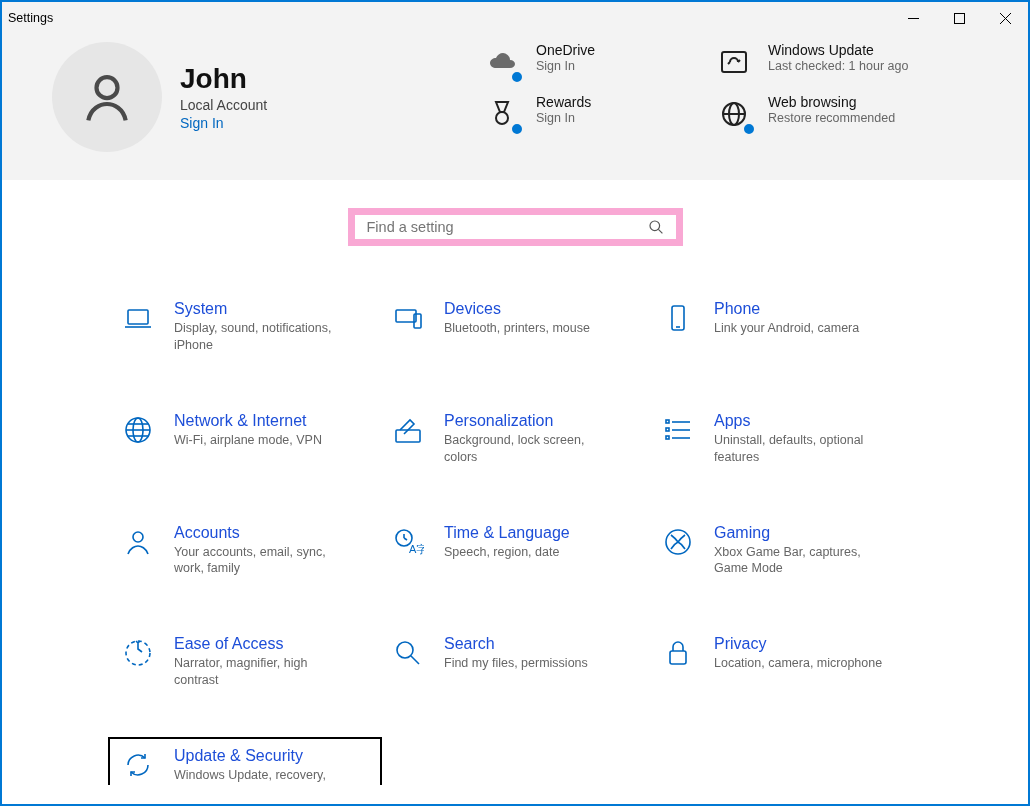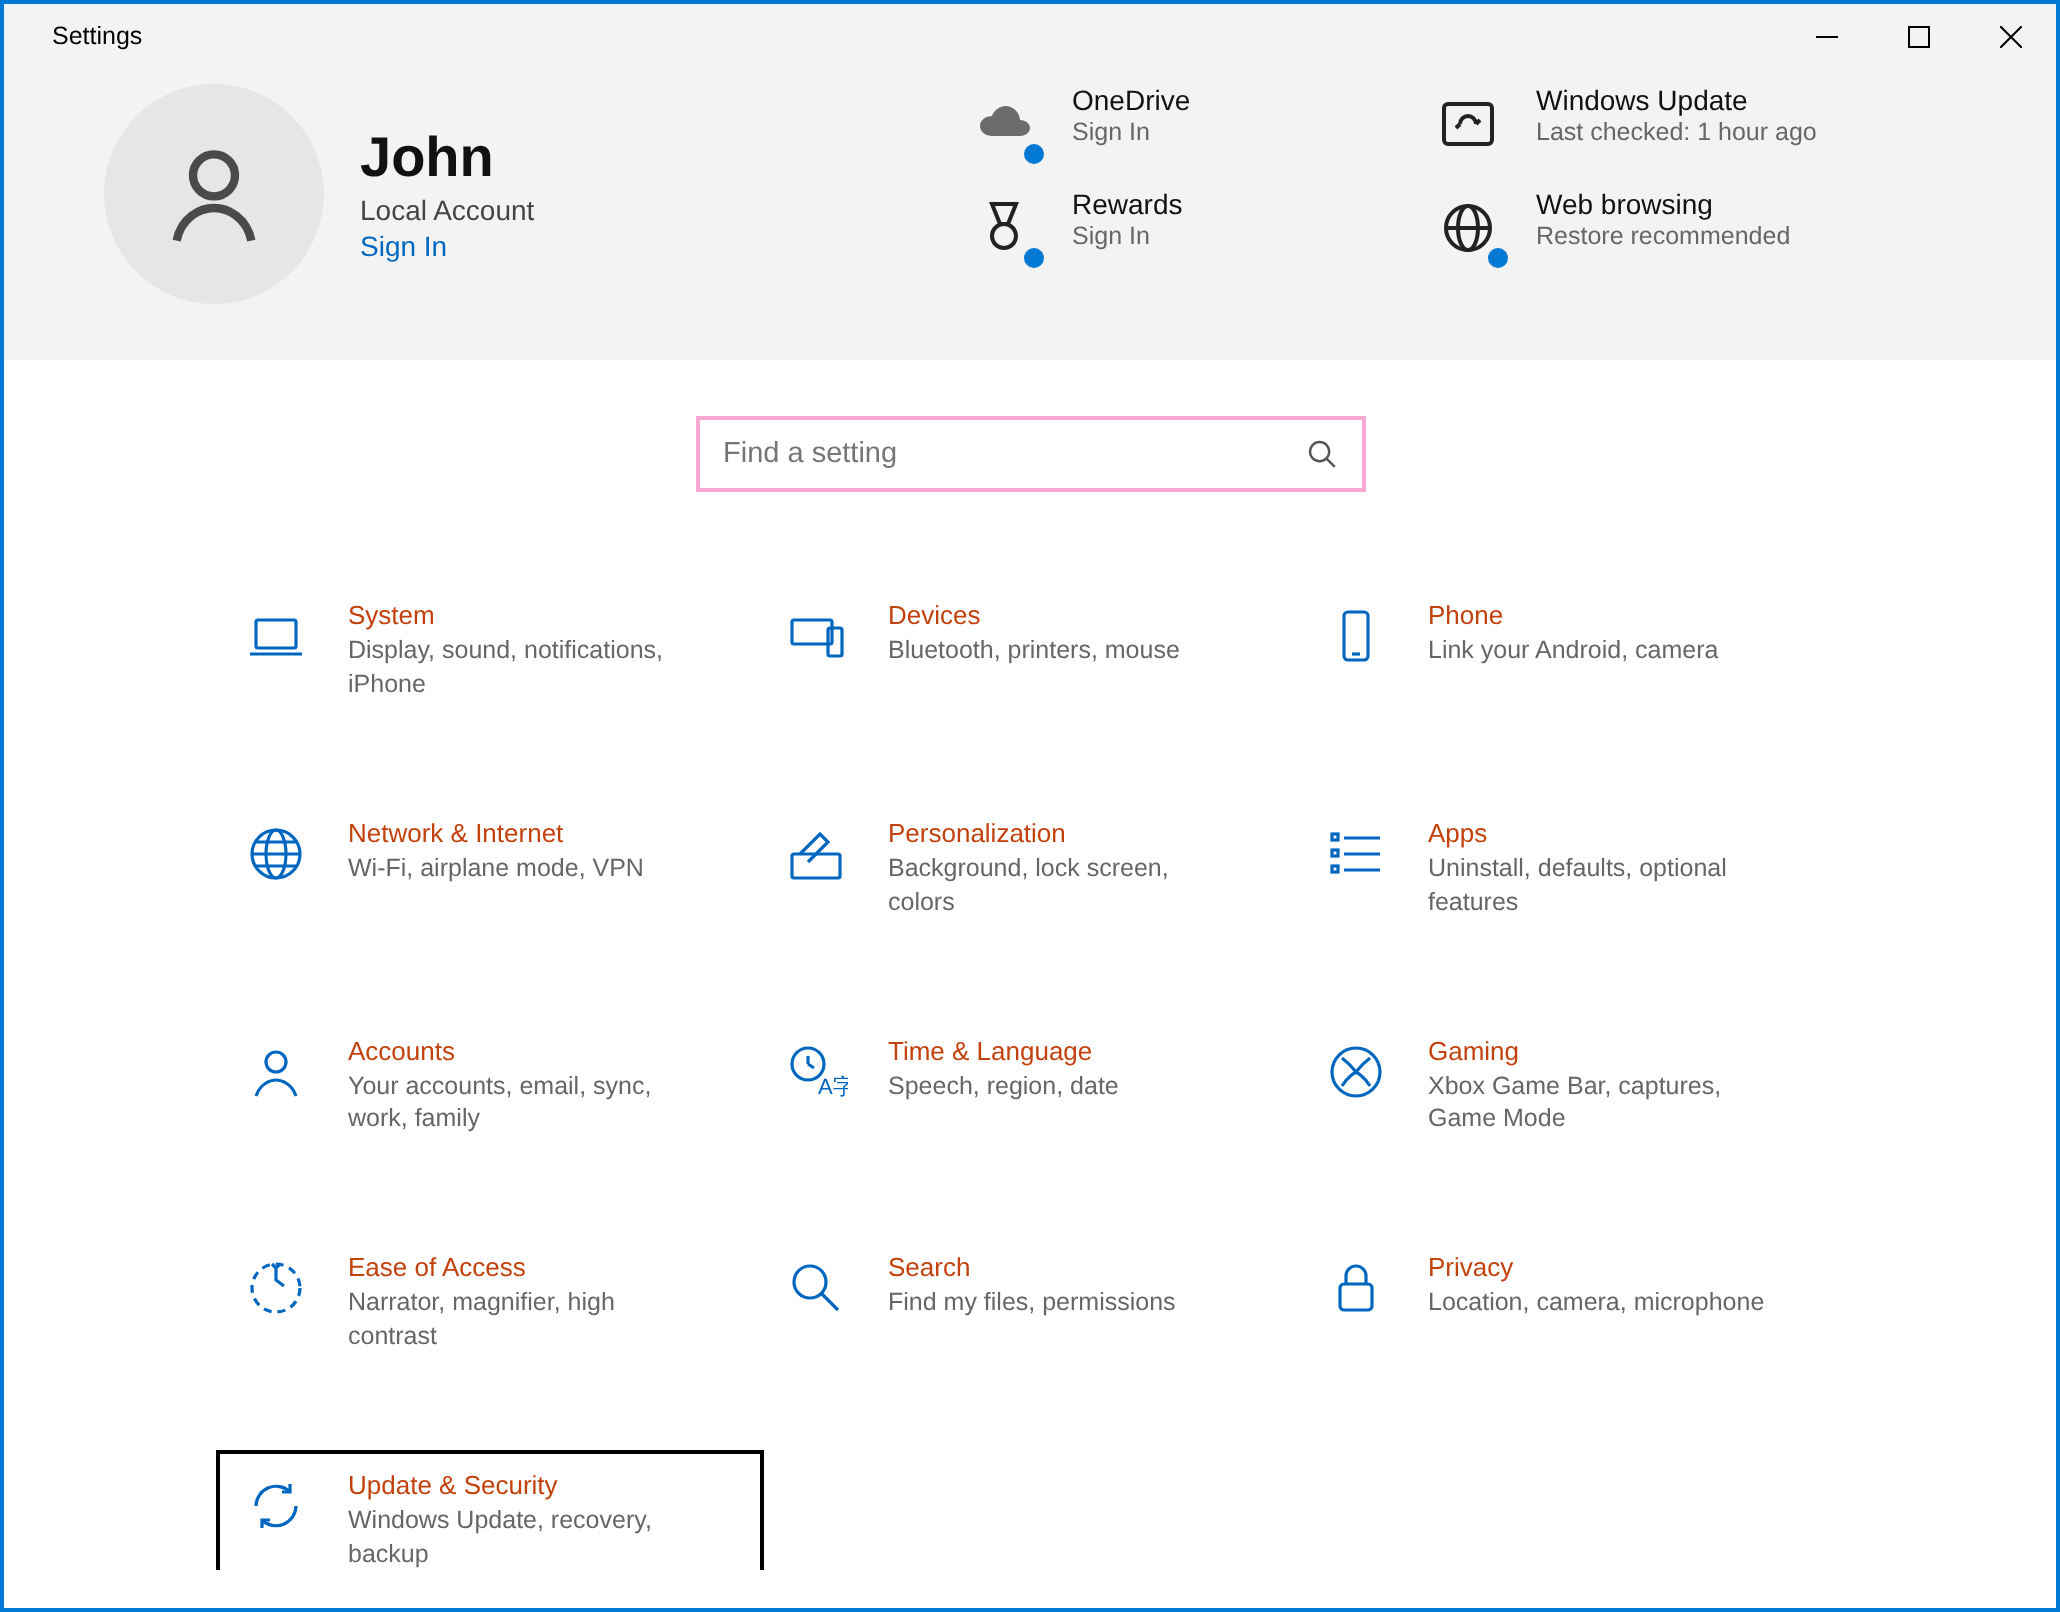--- a/index.html
+++ b/index.html
@@ -12,21 +12,21 @@
     border: 2px solid #0078d4;
     position: relative;
   }
   .titlebar {
     height: 32px;
     display: flex;
     align-items: center;
     background: #f3f3f3;
   }
   .titlebar .title {
-    padding-left: 24px;
+    padding-left: 6px;
     font-size: 12.5px;
     color: #000;
     flex: 1;
   }
   .win-controls {
     display: flex;
     height: 100%;
   }
   .win-btn {
     width: 46px;
@@ -110,21 +110,21 @@
   }
   .search-wrap {
     display: flex;
     justify-content: center;
     margin-top: 8px;
     margin-bottom: 46px;
   }
   .search-box {
     width: 335px;
     height: 38px;
-    border: 2px solid #f9a8d4;
+    border: 7px solid #f9a8d4;
     display: flex;
     align-items: center;
     padding: 0 12px;
     background: #fff;
   }
   .search-box input {
     border: none;
     outline: none;
     flex: 1;
     font-size: 14.5px;
@@ -154,21 +154,21 @@
   }
   .cat-icon {
     width: 36px;
     height: 36px;
     display: flex;
     align-items: center;
     justify-content: center;
     flex-shrink: 0;
   }
   .cat-icon svg { width: 32px; height: 32px; stroke:#0067c0; fill:none; stroke-width:1.6;}
-  .cat-text .c-title { font-size: 13px; color: #c2410c; }
+  .cat-text .c-title { font-size: 16px; color: #1d4ed8; }
   .cat-text .c-sub { font-size: 12.5px; color: #666; margin-top: 2px; line-height: 1.35; max-width: 175px;}
   
   
   .content::-webkit-scrollbar { width: 16px; background:#f0f0f0;}
   .content::-webkit-scrollbar-thumb { background:#c2c2c2;}
   .content::-webkit-scrollbar-button { background:#f0f0f0; height:16px;}
 </style>
 </head>
 <body>
 

